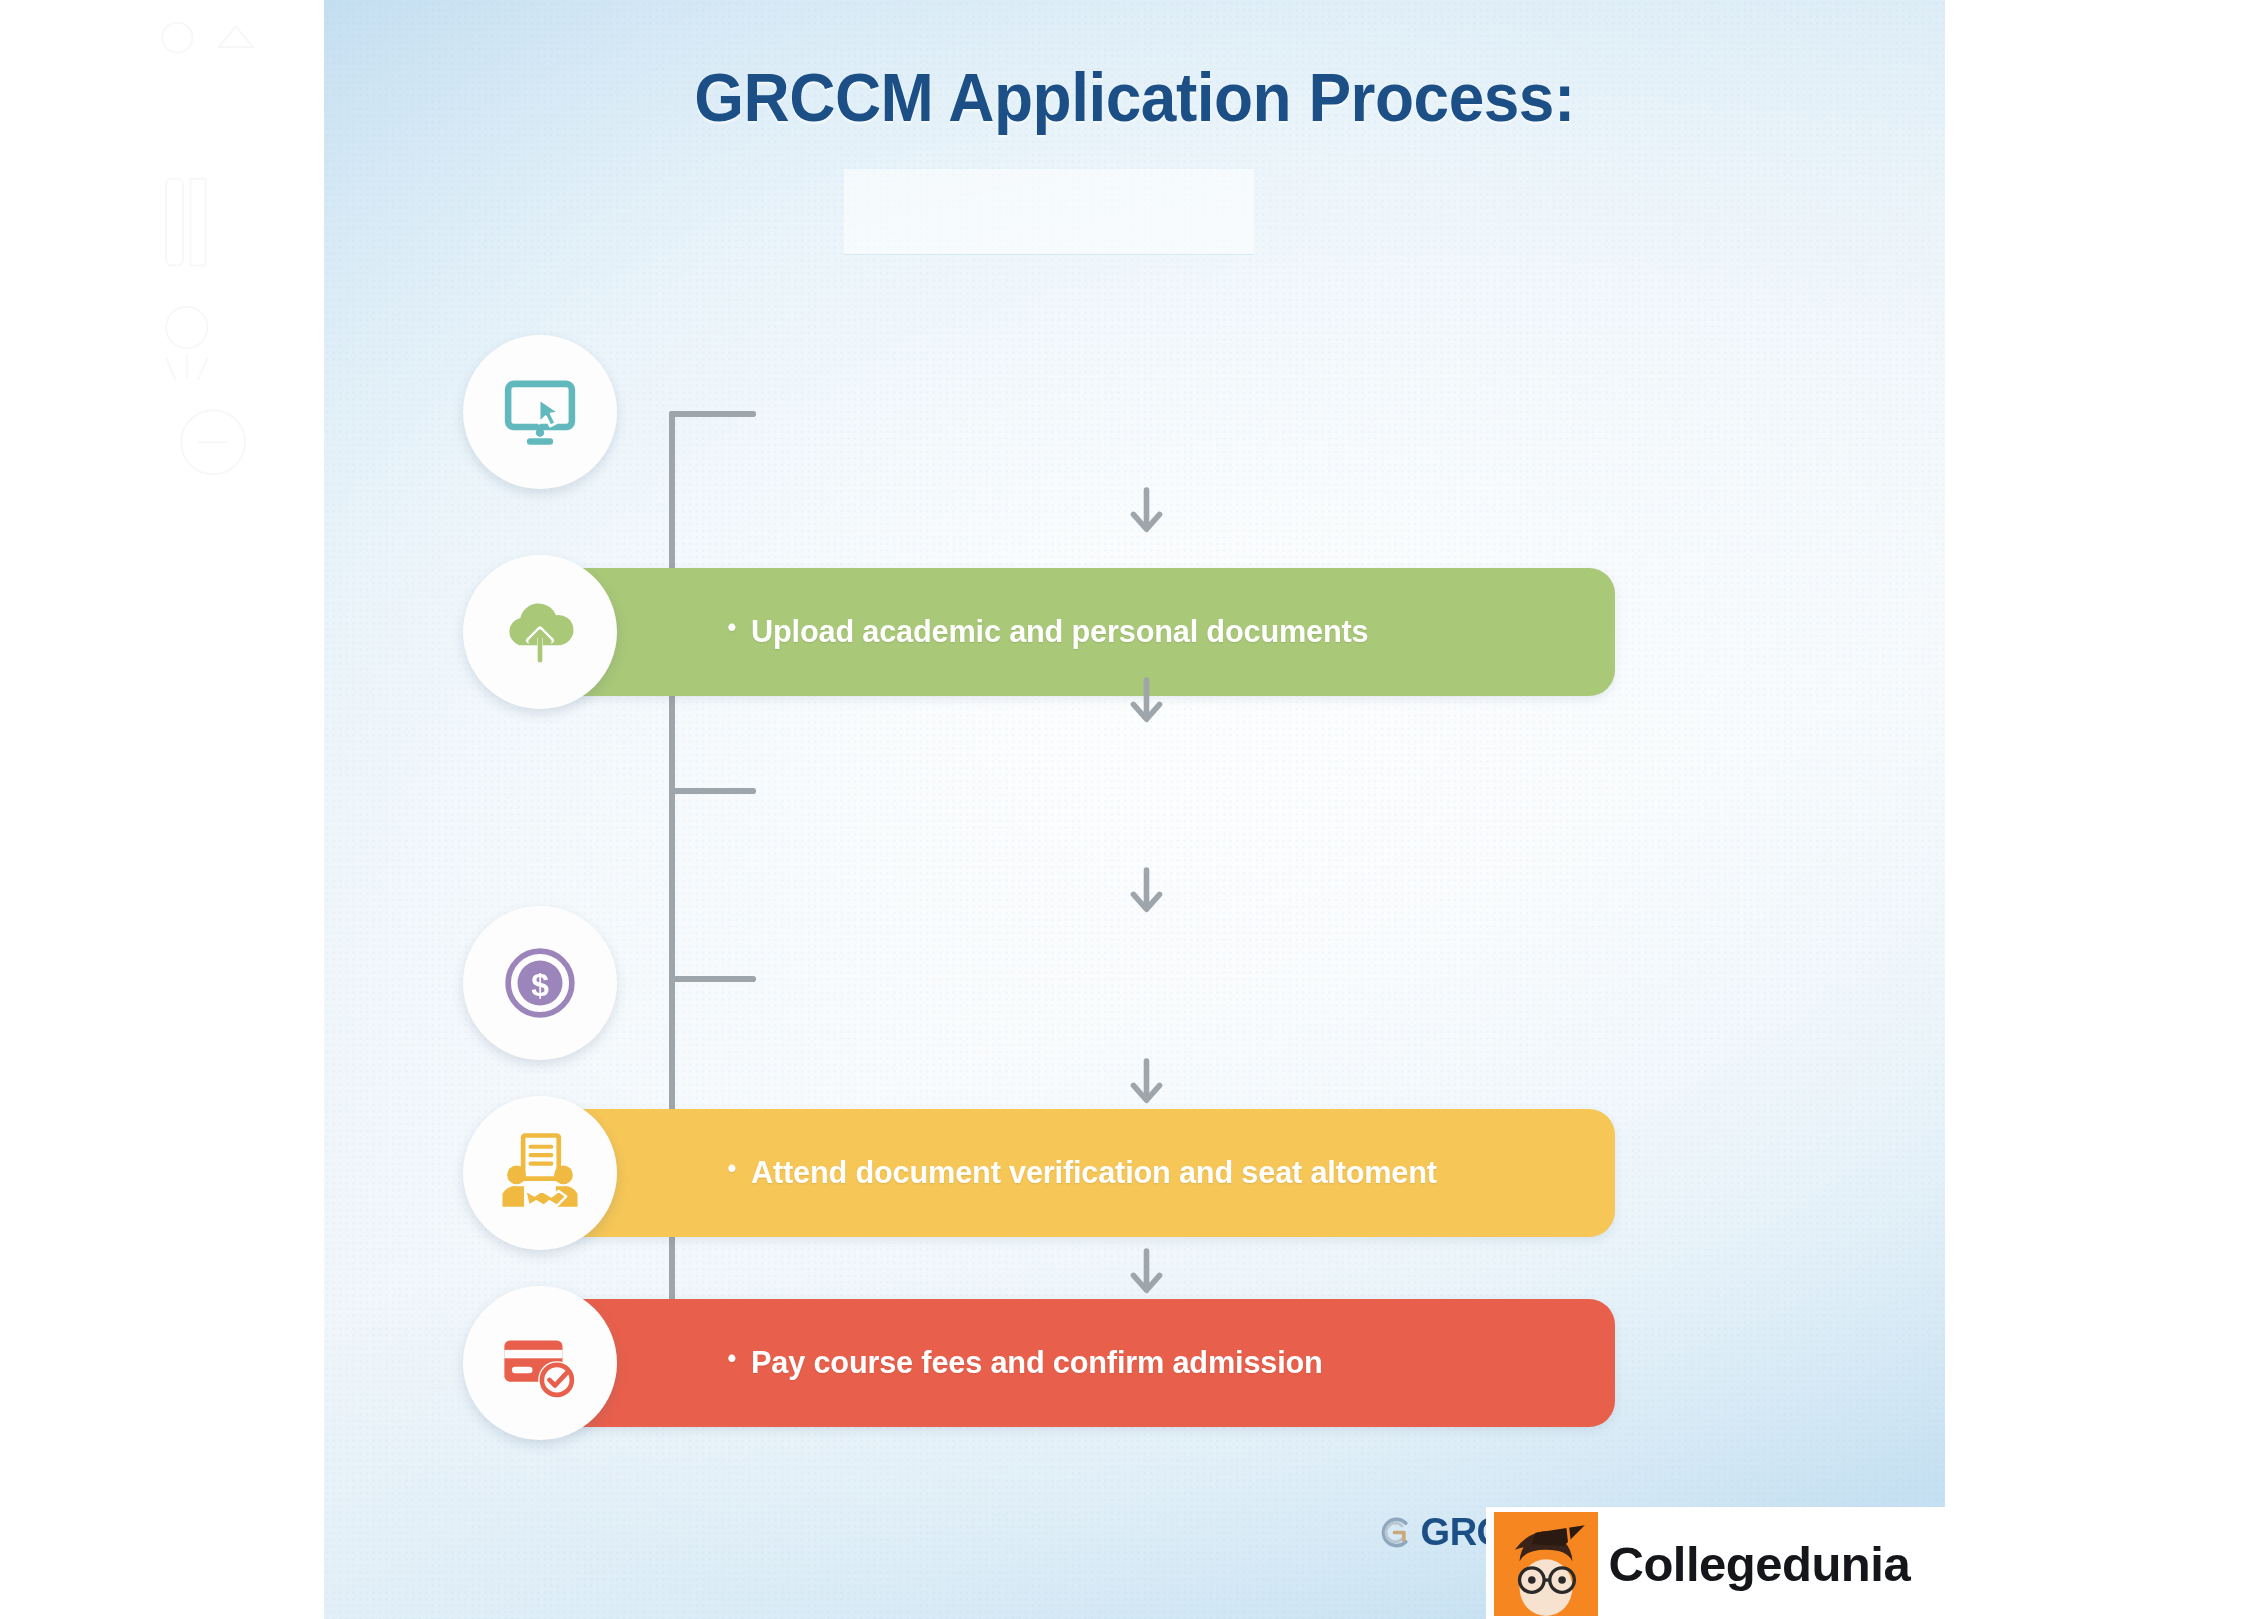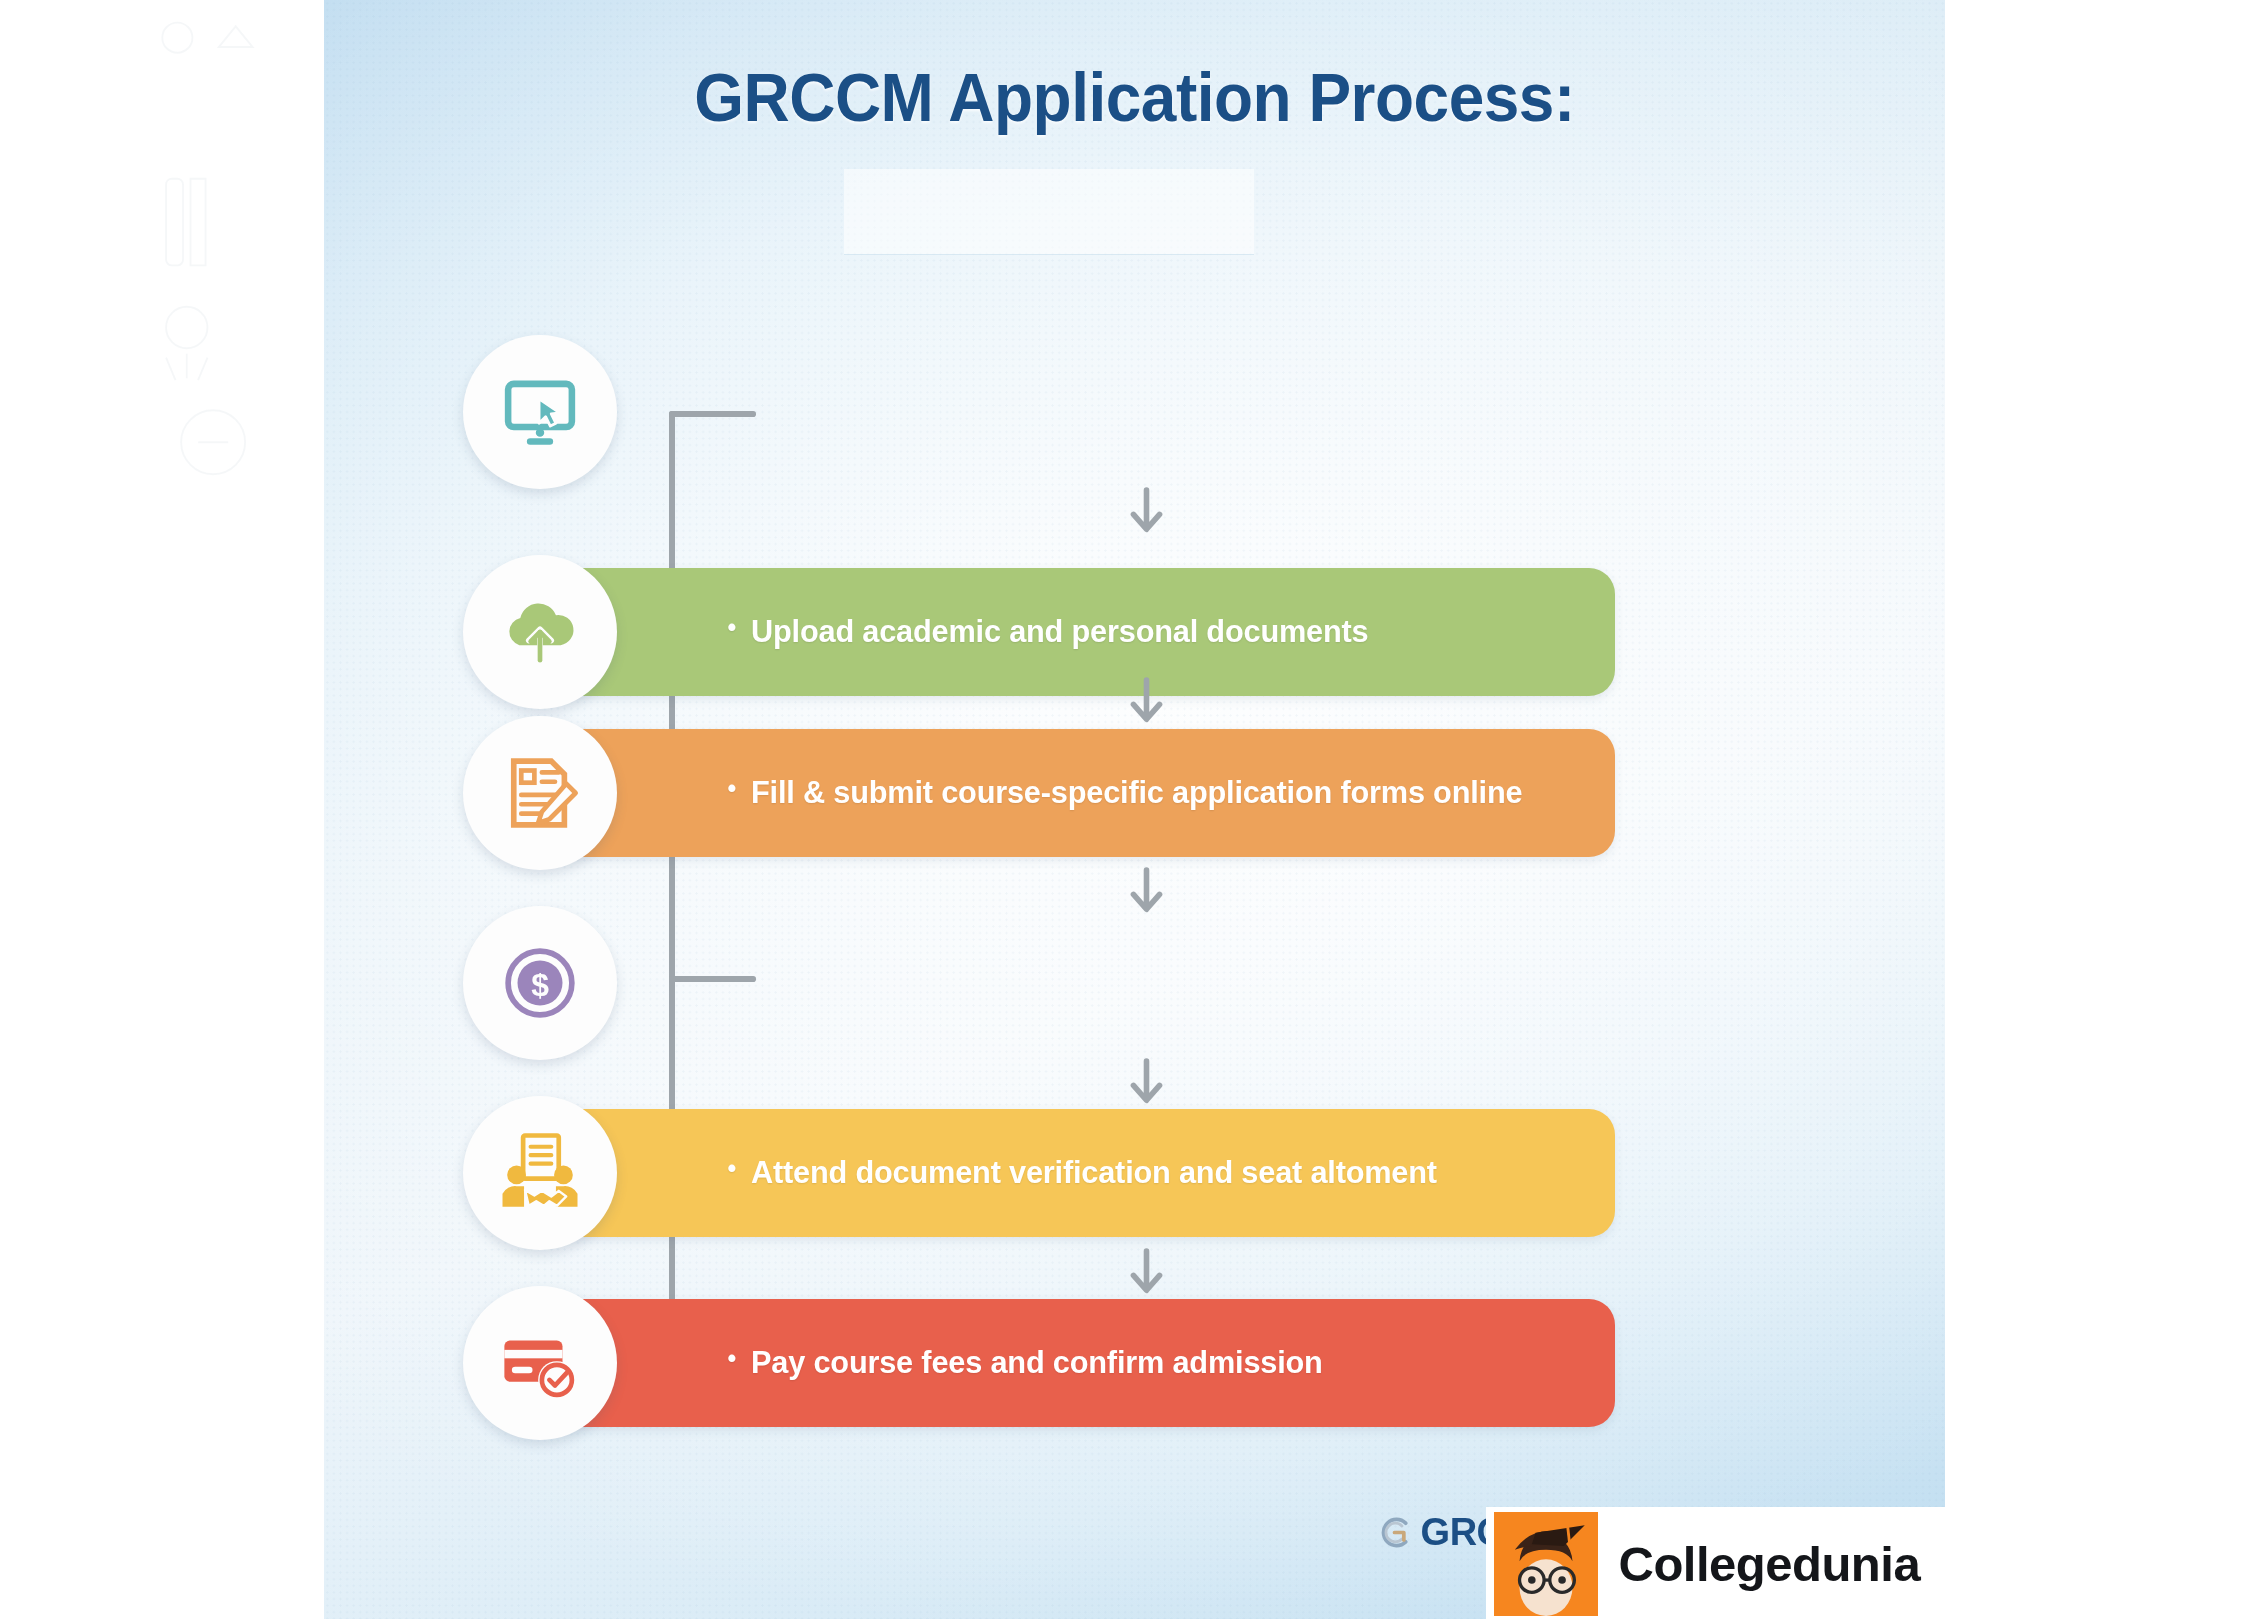--- a/index.html
+++ b/index.html
@@ -218,21 +218,21 @@
   #cd-avatar {
     width: 104px;
     height: 104px;
     margin-left: 7.5px;
     background: #f6861f;
     flex: 0 0 auto;
     position: relative;
     overflow: hidden;
   }
   #cd-word {
-    margin-left: 21px;
+    margin-left: 11px;
     font-size: 49px;
     font-weight: 700;
     color: #14161a;
     letter-spacing: -0.5px;
   }
 </style>
 </head>
 <body>
 
 <div id="outer-canvas">
@@ -297,34 +297,20 @@
         </svg>
       </div>
     </div>
 
     <div class="arrow" style="top:676px;">
       <svg width="41" height="53" viewBox="0 0 44 56">
           <path d="M22 4 L22 40 M8 30 L22 46 L36 30" fill="none" stroke="#9ea5ab" stroke-width="6" stroke-linecap="round" stroke-linejoin="round"></path>
         </svg>
     </div>
 
-    <div class="step-row" style="top:729px;">
-      <div class="card" style="background:#eda25a;">
-        <div class="card-text">Fill &amp; submit course-specific application forms online</div>
-      </div>
-      <div class="badge">
-        <svg width="90" height="90" viewBox="0 0 96 96">
-          <path d="M20 14 h40 l14 14 v54 h-54 z" fill="none" stroke="#eda25a" stroke-width="6"></path>
-          <rect x="28" y="24" width="14" height="13" fill="none" stroke="#eda25a" stroke-width="5"></rect>
-          <path d="M50 26 h18 M50 36 h14" stroke="#eda25a" stroke-width="5" stroke-linecap="round"></path>
-          <path d="M28 50 h38 M28 60 h38 M28 70 h30" stroke="#eda25a" stroke-width="5" stroke-linecap="round"></path>
-          <path d="M76 38 L86 48 L58 76 L46 80 L50 68 Z" fill="#fdfdfd" stroke="#eda25a" stroke-width="5" stroke-linejoin="round"></path>
-        </svg>
-      </div>
-    </div>
 
     <div class="arrow" style="top:866px;">
       <svg width="41" height="53" viewBox="0 0 44 56">
           <path d="M22 4 L22 40 M8 30 L22 46 L36 30" fill="none" stroke="#9ea5ab" stroke-width="6" stroke-linecap="round" stroke-linejoin="round"></path>
         </svg>
     </div>
 
     <div class="step-row" style="top:919px;">
       <div class="badge">
         <svg width="90" height="90" viewBox="0 0 96 96">

